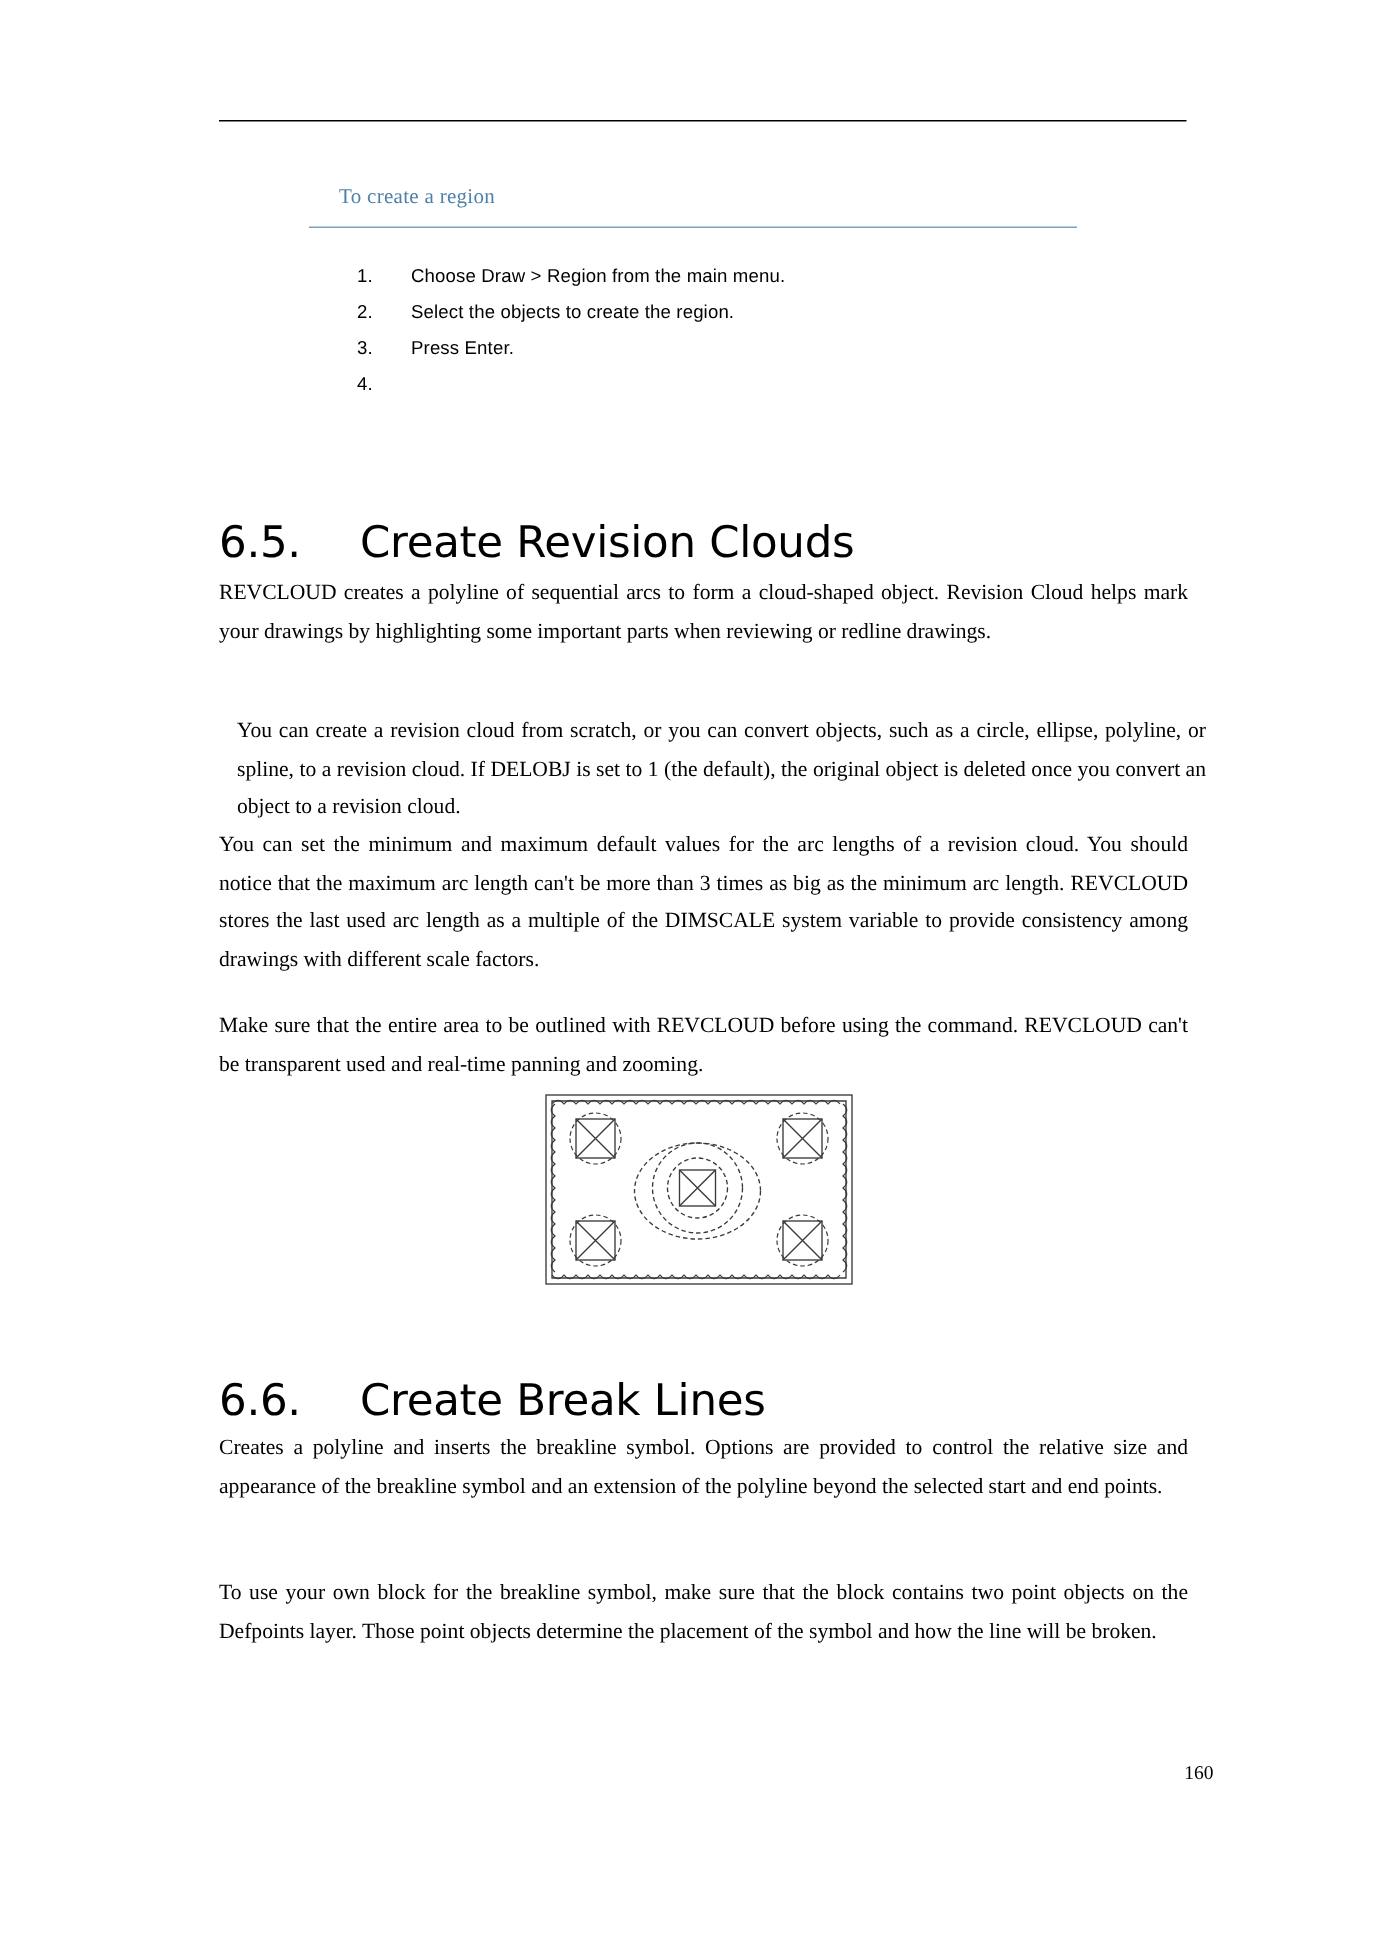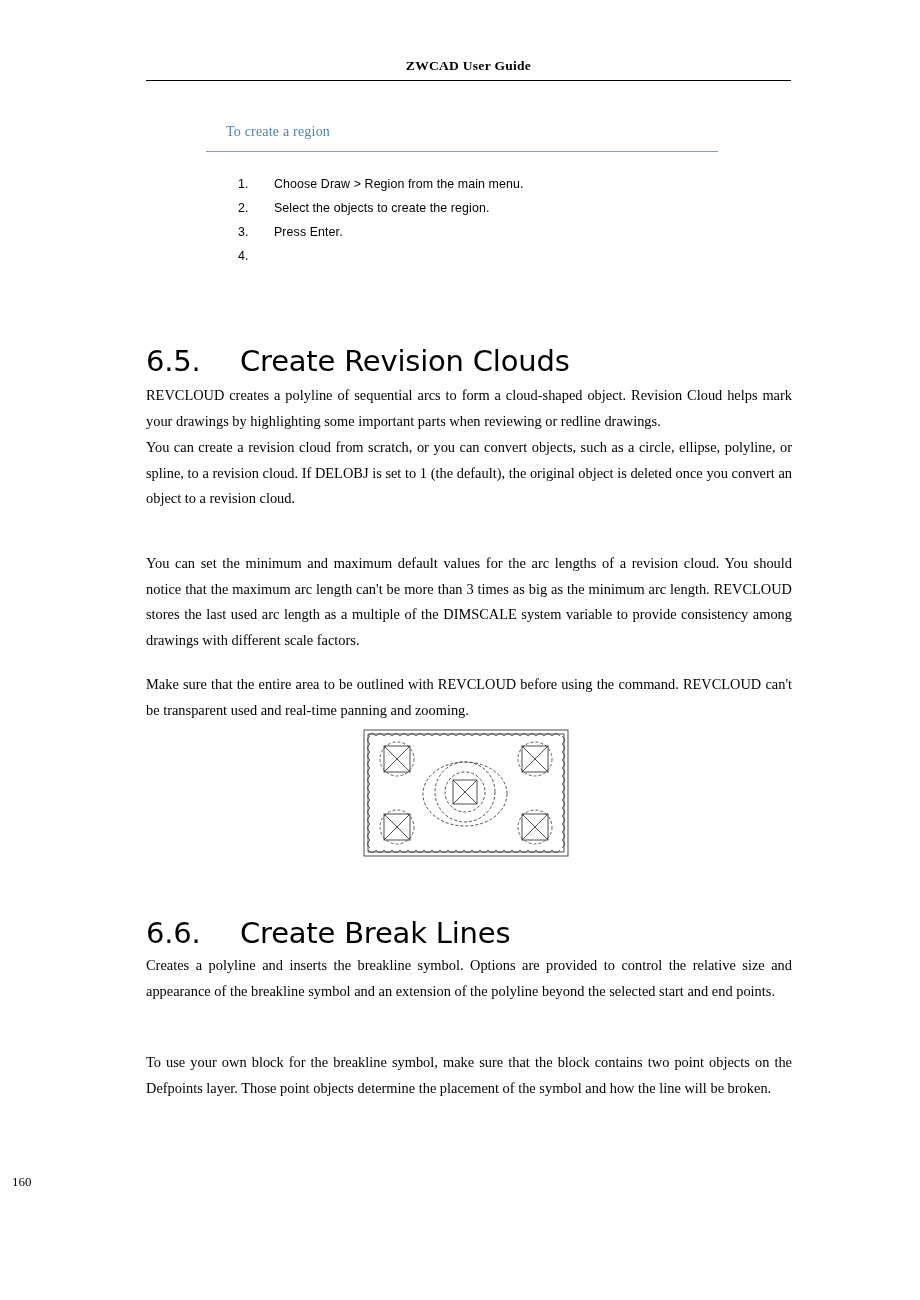--- a/index.html
+++ b/index.html
@@ -122,35 +122,34 @@
   .figure {
     position: absolute;
     left: 362px;
     top: 728px;
     width: 208px;
     height: 130px;
   }
   
   .pagenum {
     position: absolute;
-    left: 12px;
+    left: 0;
     top: 1174px;
     width: 809px;
-    text-align: left;
+    text-align: right;
     font-family: "Liberation Serif", serif;
     font-size: 13px;
     color: #000;
   }
 </style>
 </head>
 <body>
 
 <div class="page">
 
-  <div class="header">ZWCAD User Guide</div>
   <div class="header-rule"></div>
 
   <div class="subheading">To create a region</div>
   <div class="subheading-rule"></div>
 
   <div class="numlist">
     <div class="item">
       <span class="num">1.</span>
       <span>Choose Draw &gt; Region from the main menu.</span>
     </div>
@@ -165,21 +164,21 @@
     <div class="item wrap">
       <span class="num">4.</span>
     </div>
   </div>
 
   <div class="h1" style="left:146px; top:320px;">
     <span class="num">6.5.</span><span>Create Revision Clouds</span>
   </div>
 
   <div class="para" style="top:383px;">REVCLOUD  creates a polyline of sequential arcs to form a cloud-shaped object. Revision Cloud helps mark your drawings by highlighting some important parts when reviewing or redline drawings.</div>
-  <div class="para" style="top:435px;">You can create a revision cloud from scratch, or you can convert objects, such as a circle, ellipse, polyline, or spline, to a revision cloud. If DELOBJ is set to 1 (the default), the original object is deleted once you convert an object to a revision cloud.</div>
+  <div class="para" style="top:475px;margin-left:12px;">You can create a revision cloud from scratch, or you can convert objects, such as a circle, ellipse, polyline, or spline, to a revision cloud. If DELOBJ is set to 1 (the default), the original object is deleted once you convert an object to a revision cloud.</div>
   <div class="para" style="top:551px;">You can set the minimum and maximum default values for the arc lengths of a revision cloud. You should notice that the maximum  arc length can't be more than 3 times as big as the minimum  arc length. REVCLOUD  stores the last used arc length as a multiple of the DIMSCALE system variable to provide consistency among drawings with different scale factors.</div>
   <div class="para" style="top:672px;">Make sure that the entire area to be outlined with REVCLOUD  before using the command. REVCLOUD can't be transparent used and real-time panning and zooming.</div>
 
   <div class="figure">
     <svg width="208" height="130" viewBox="0 0 208 130" xmlns="http://www.w3.org/2000/svg">
 
       <g fill="none" stroke="#3a3a3a" stroke-width="0.9">
         <rect x="2" y="2" width="204" height="126"></rect>
         <path d="M6 6 h196 v118 h-196 z" stroke-dasharray="0"></path>
       </g>

